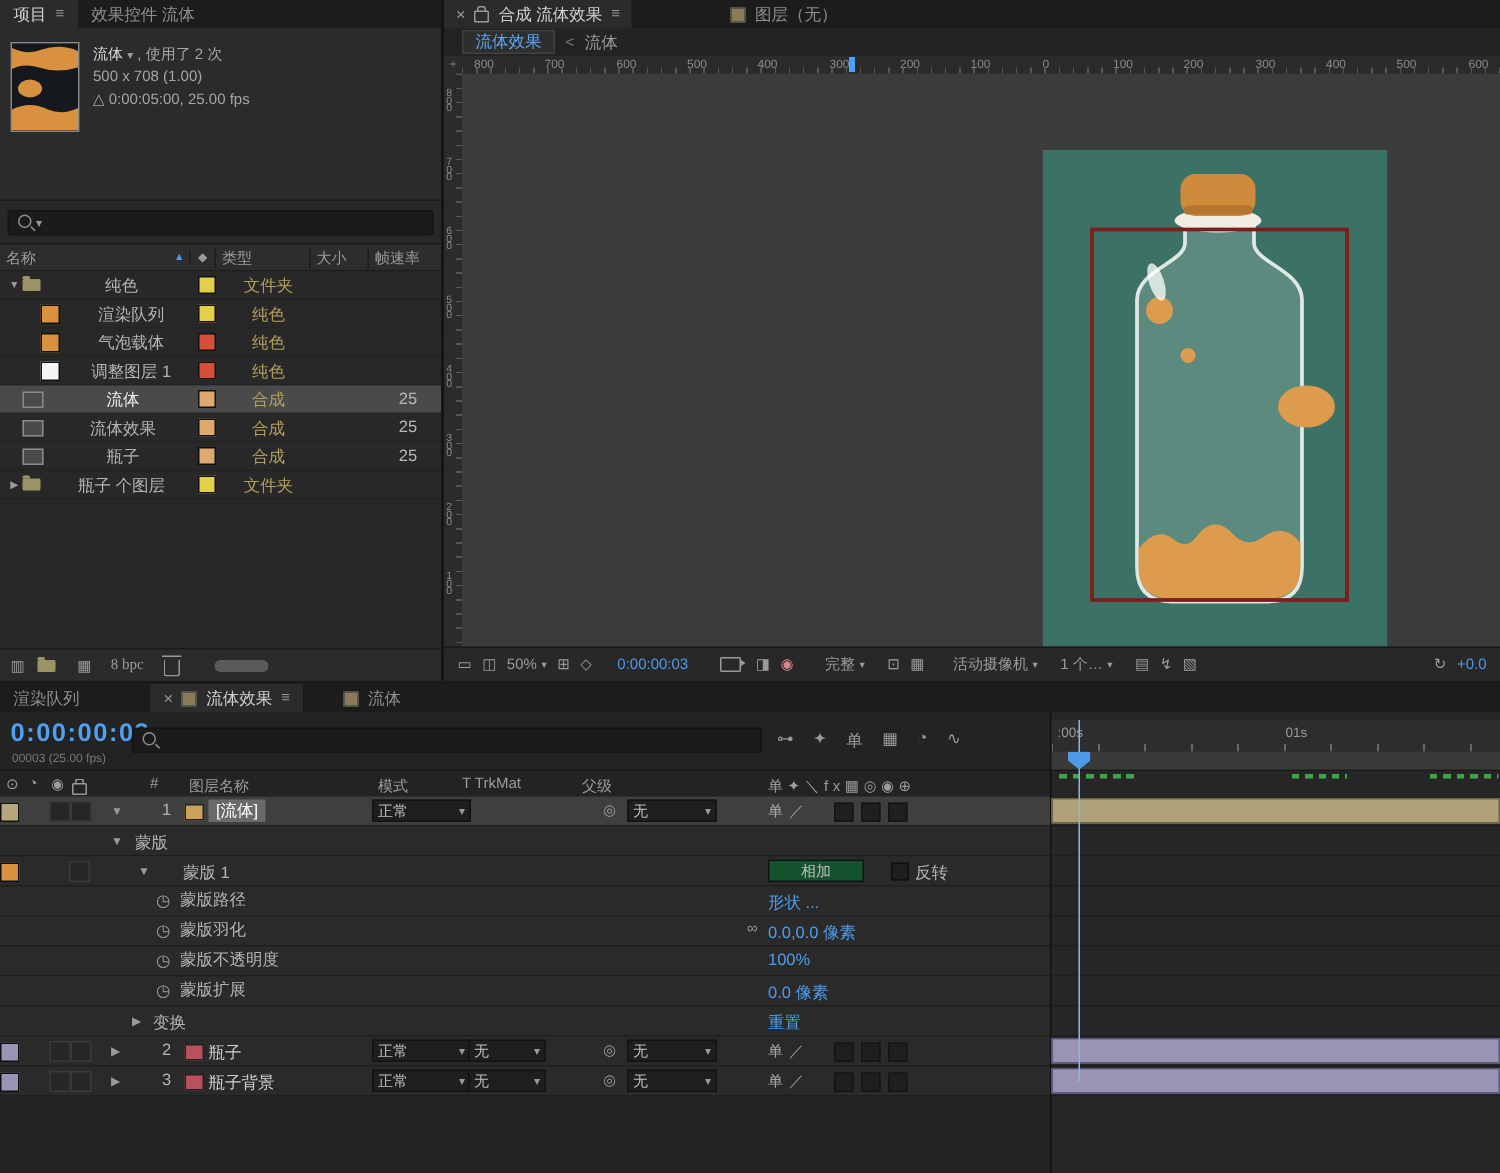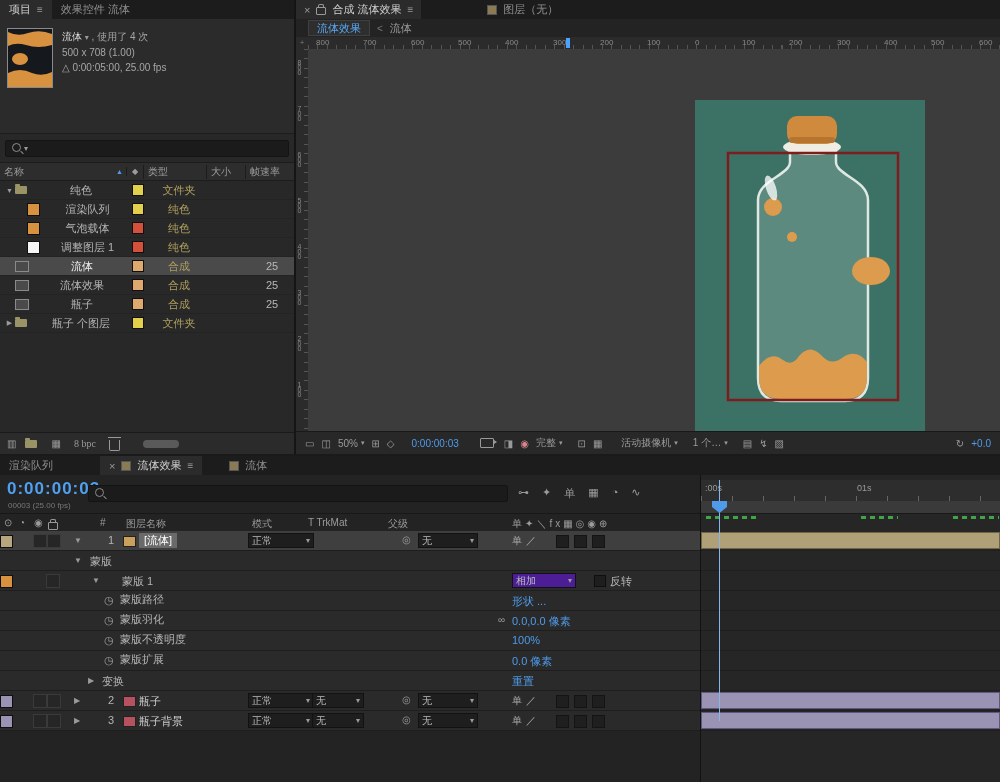--- a/index.html
+++ b/index.html
@@ -109,21 +109,21 @@
   .pickw{position:absolute;left:402px;top:3px;color:#9a9a9a;font-size:10px;}
   .parbox{position:absolute;left:418px;top:2px;width:52px;height:13px;background:#1e1e1e;border:1px solid #121212;display:flex;align-items:center;justify-content:space-between;padding:0 3px;font-size:10px;color:#bdbdbd;}
   .swmarks{position:absolute;left:512px;top:3px;font-size:10px;color:#aaa;letter-spacing:4px;}
   .swcells{position:absolute;left:556px;top:4px;display:flex;gap:5px;}
   .swcells i{width:11px;height:11px;background:#1f1f1f;border:1px solid #141414;}
   .stopw{position:absolute;left:104px;top:3px;color:#9a9a9a;font-size:11px;}
   .plabel{position:absolute;left:120px;top:1px;}
   .glabel{position:absolute;top:3px;}
   .val{position:absolute;left:512px;top:3px;color:#4f9bea;}
   .linkg{position:absolute;left:498px;top:3px;color:#9a9a9a;font-size:10px;}
-  .maskmode{position:absolute;left:512px;top:2px;width:56px;height:13px;background:#4c1d95;border:1px solid #121212;display:flex;align-items:center;justify-content:space-between;padding:0 3px;font-size:10px;color:#bdbdbd;}
+  .maskmode{position:absolute;left:512px;top:2px;width:56px;height:13px;background:#14532d;border:1px solid #121212;display:flex;align-items:center;justify-content:space-between;padding:0 3px;font-size:10px;color:#bdbdbd;flex-direction:column;}
   .cb{position:absolute;left:594px;top:4px;width:10px;height:10px;background:#1e1e1e;border:1px solid #0f0f0f;}
   .invl{position:absolute;left:610px;top:3px;}
   
   .tl-right{position:absolute;left:700px;top:19px;right:0;bottom:0;background:#262626;border-left:1px solid #121212;}
   .truler{position:absolute;left:0;top:5px;right:0;height:21px;background:#2d2d2d;border-bottom:1px solid #191919;}
   .truler::after{content:"";position:absolute;left:0;right:0;bottom:0;height:5px;background:repeating-linear-gradient(90deg,#666 0 1px,transparent 1px 31px);}
   .tlab{position:absolute;top:3px;font-size:9px;color:#9a9a9a;}
   .workarea{position:absolute;left:0;top:26px;right:0;height:12px;background:#3a3a3a;border-bottom:1px solid #191919;}
   .cacheseg{position:absolute;top:41px;height:3px;background:repeating-linear-gradient(90deg,#3fa648 0 5px,transparent 5px 9px);}
   .rrows{position:absolute;left:0;top:56px;right:0;}
@@ -154,21 +154,21 @@
           <rect x="0" y="0" width="44" height="58" fill="#15181c"></rect>
           <path d="M0,3 Q10,8 20,4 Q32,0 44,5 L44,16 Q30,20 18,16 Q8,13 0,17 Z" fill="#d8913f"></path>
           <ellipse cx="12" cy="30" rx="8" ry="6" fill="#d8913f"></ellipse>
           <path d="M0,44 Q12,38 24,44 Q34,48 44,43 L44,58 L0,58 Z" fill="#d8913f"></path>
         </svg>
       </div>
       <div class="pinfo">
         <div>
           <span class="nm">流体</span>
           <span class="caret-g">▾</span>
-          <span>, 使用了 4 次</span>
+          <span>, 使用了 2 次</span>
         </div>
         <div>500 x 708 (1.00)</div>
         <div>△ 0:00:05:00, 25.00 fps</div>
       </div>
     </div>
 
     <div class="searchbox pp-search">
       <span class="mag"></span>
       <span class="caret-g">▾</span>
       <input class="search-input" style="">
@@ -362,21 +362,21 @@
       <span class="dd">
         <span>50%</span>
         <span class="car">▾</span>
       </span>
       <span class="tbi">⊞</span>
       <span class="tbi">◇</span>
       <span class="blue" style="margin-left:10px">0:00:00:03</span>
       <span class="cam" style="margin-left:14px"></span>
       <span class="tbi">◨</span>
       <span class="tbi chan">◉</span>
-      <span class="dd" style="">
+      <span class="dd" style="margin-left:14px">
         <span>完整</span>
         <span class="car">▾</span>
       </span>
       <span class="tbi" style="margin-left:8px">⊡</span>
       <span class="tbi">▦</span>
       <span class="dd" style="margin-left:12px">
         <span>活动摄像机</span>
         <span class="car">▾</span>
       </span>
       <span class="dd" style="margin-left:8px">

